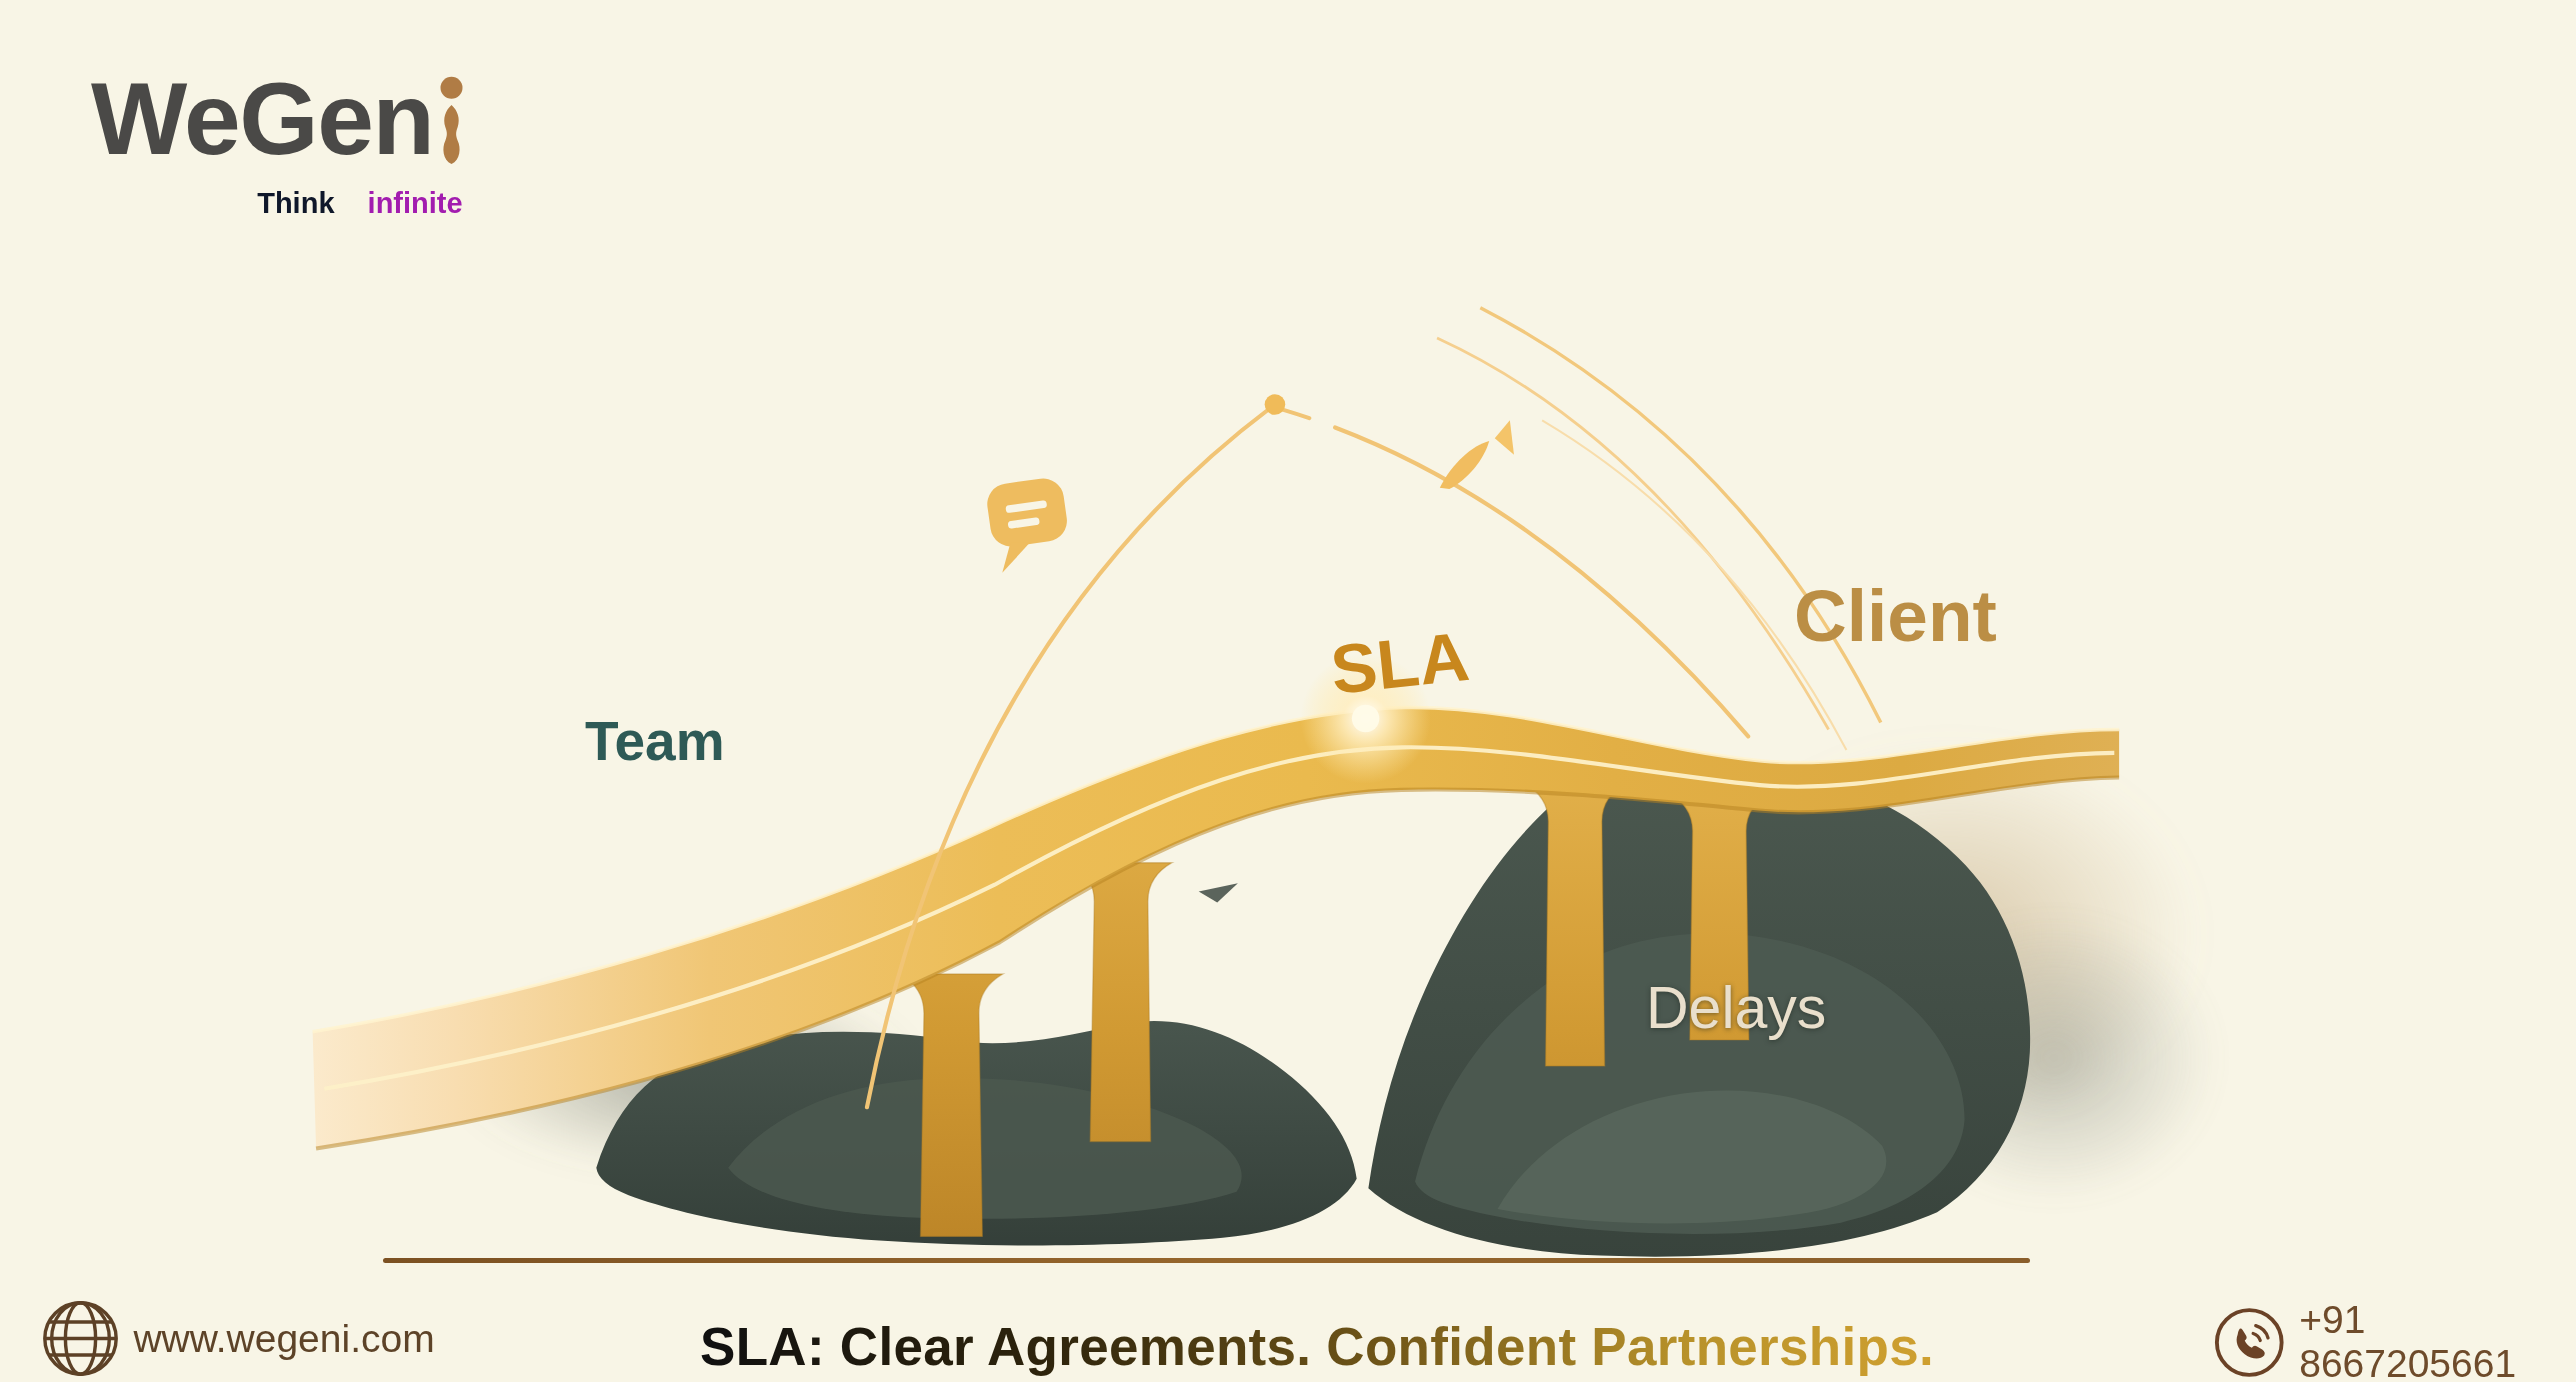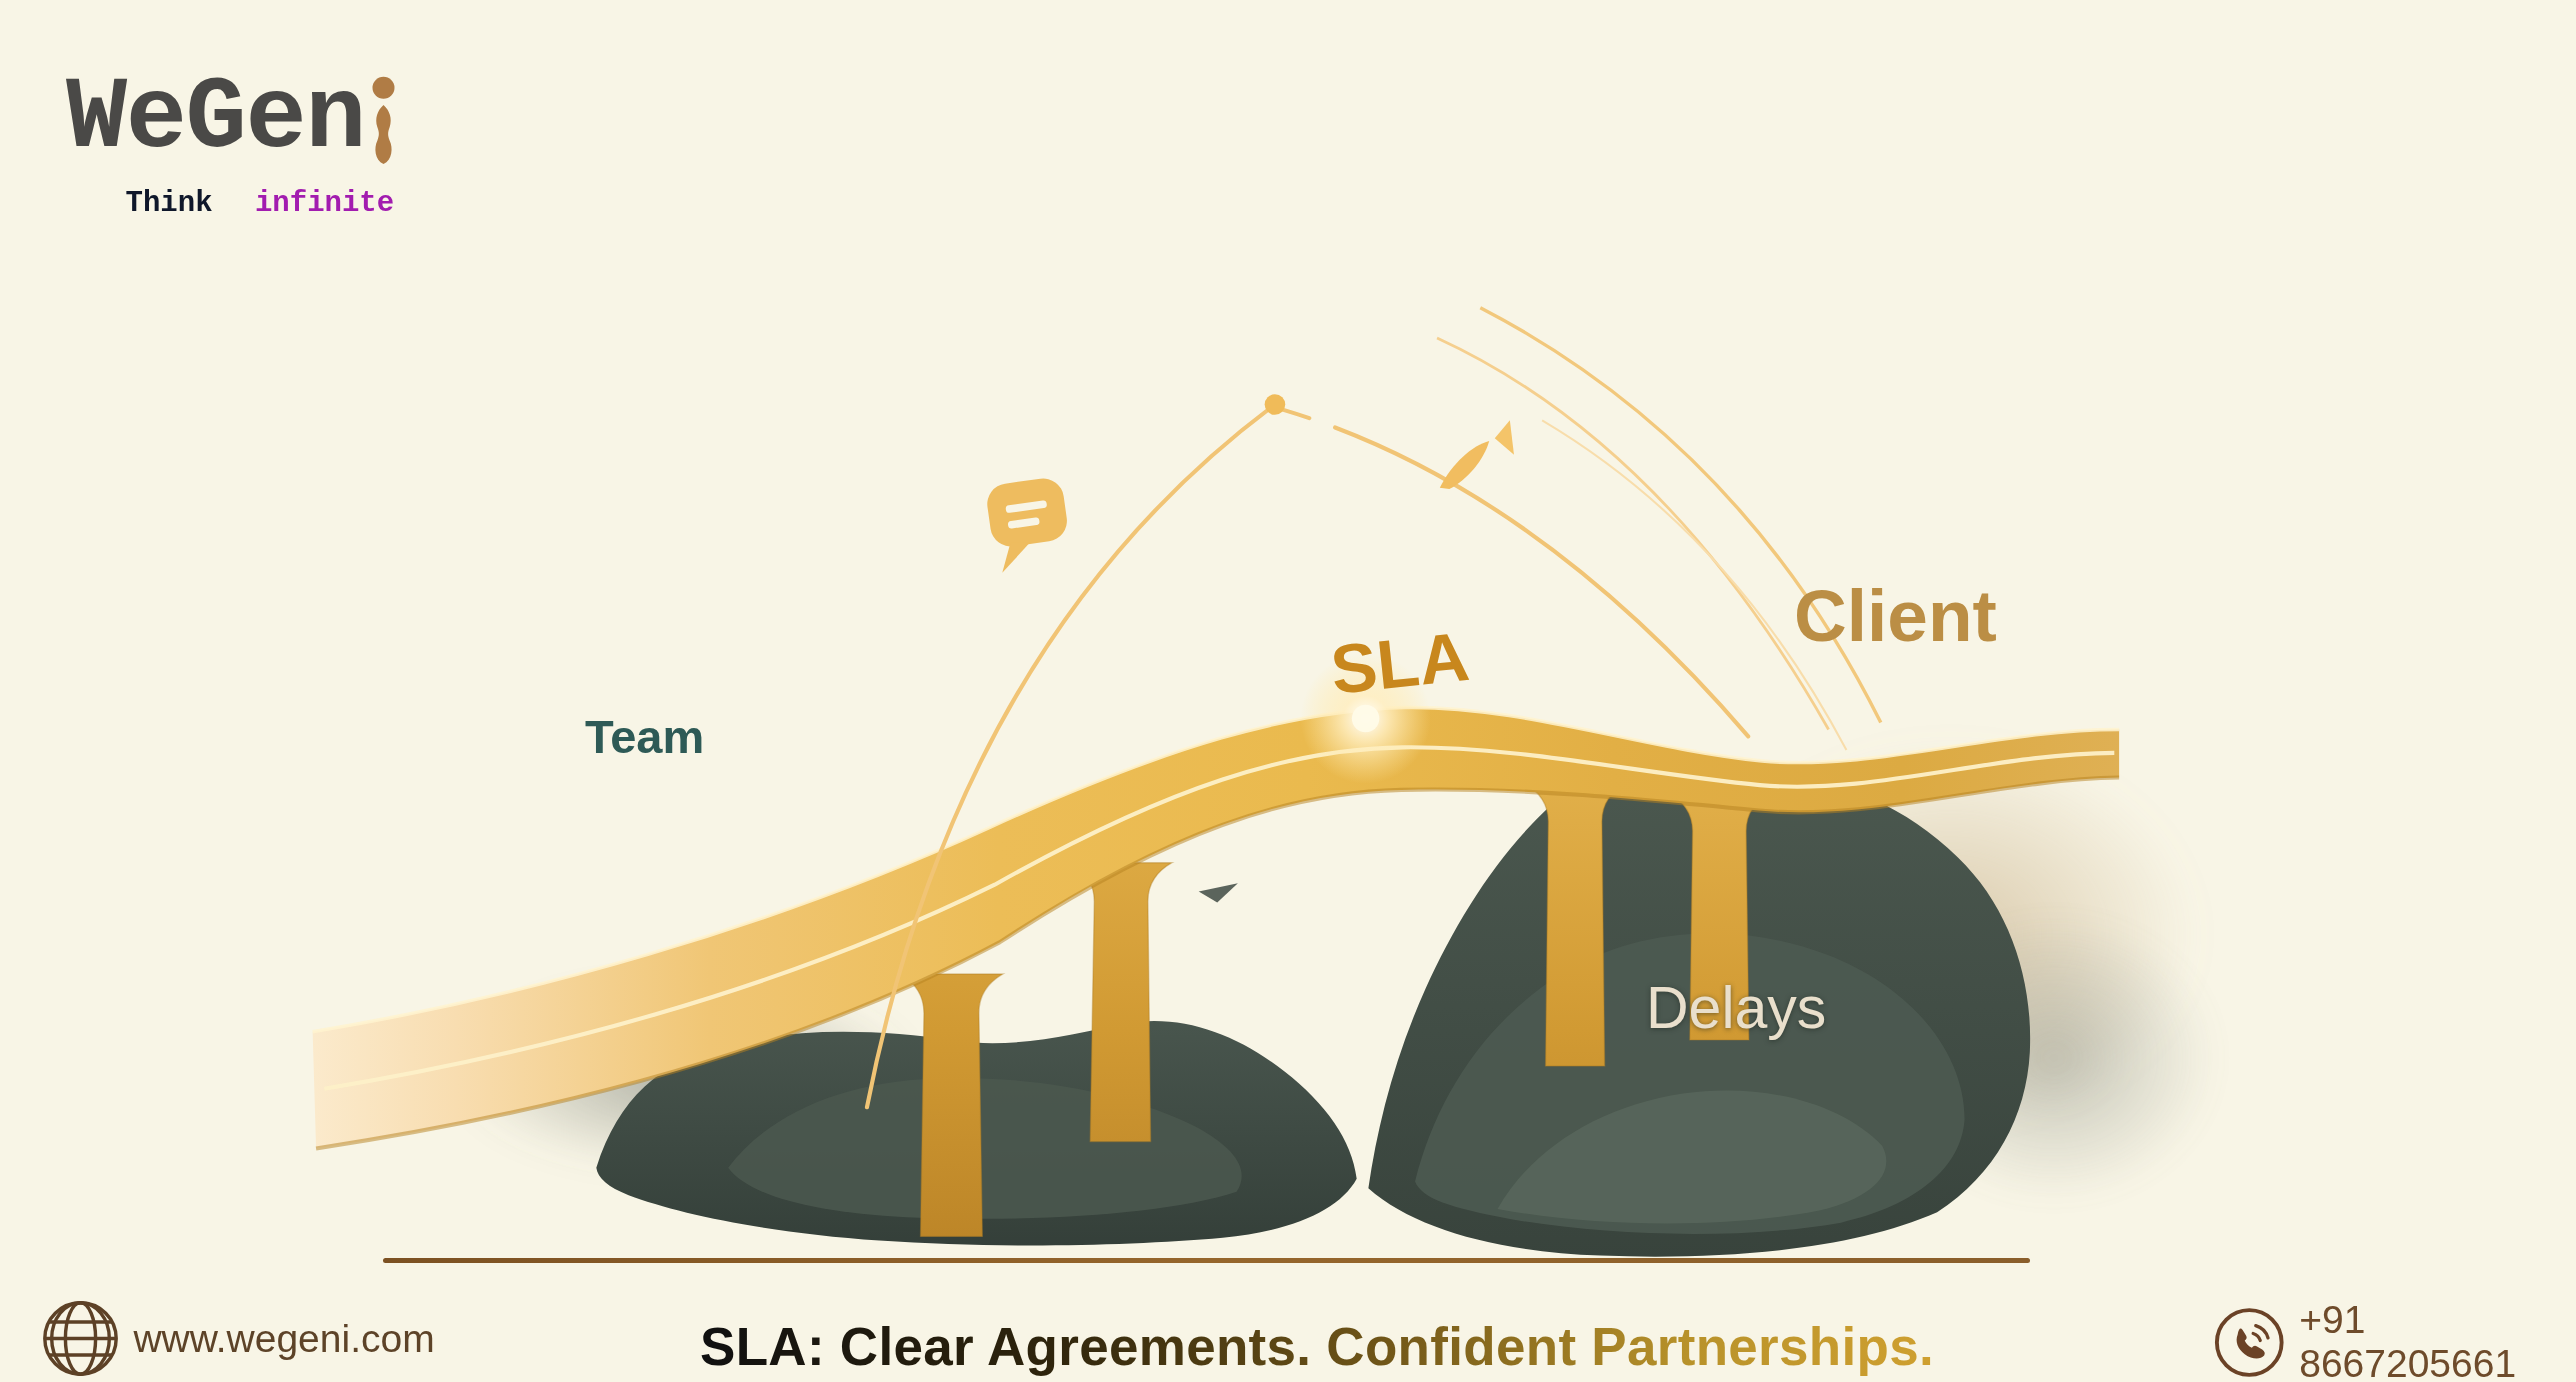--- a/index.html
+++ b/index.html
@@ -3,40 +3,40 @@
 <meta charset="utf-8">
 <style>
   html,body{margin:0;padding:0;background:#f8f5e6;}
   .canvas{
     position:relative;width:2576px;height:1382px;overflow:hidden;
     background:#f8f5e6;font-family:"Liberation Sans",sans-serif;
   }
   .scene{position:absolute;left:0;top:0;width:2576px;height:1382px;}
 
   
-  .logo{position:absolute;left:66px;top:66px;font-family:Liberation Mono, monospace;}
+  .logo{position:absolute;left:91px;top:66px;}
   .logo-row{display:flex;align-items:flex-start;}
   .logo-text{font-size:102px;line-height:1.05;font-weight:bold;color:#4a4947;letter-spacing:-1.4px;}
   .logo-i{margin-left:5.5px;margin-top:9.6px;}
   .logo-tagline{margin-top:1.4px;text-align:right;font-size:29px;font-weight:bold;letter-spacing:0px;padding-right:1.4px;}
   .logo-tagline .t1{color:#0f172a;}
   .logo-tagline .t2{color:#a21caf;margin-left:25px;}
 
   
   .title{
     position:absolute;left:1322px;top:150px;transform:translateX(-50%);
     font-family:"Liberation Serif",serif;font-variant:small-caps;font-weight:bold;
     font-size:132px;line-height:1;letter-spacing:2.1px;white-space:nowrap;
     background:linear-gradient(180deg,#241a07 0%,#3a2c0e 32%,#6d541a 62%,#9a7c26 85%,#b29433 100%);
     -webkit-background-clip:text;background-clip:text;color:transparent;
   }
 
   
   .lbl{position:absolute;white-space:nowrap;}
-  .lbl-team{left:585px;top:709px;font-size:47px;font-weight:600;color:#2e5a56;}
+  .lbl-team{left:585px;top:709px;font-size:55px;font-weight:600;color:#2e5a56;}
   .lbl-client{left:1794px;top:574px;font-size:73px;font-weight:600;color:#bb8e45;}
   .lbl-sla{left:1331px;top:624px;font-size:69px;font-weight:bold;color:#c8871d;transform:rotate(-6deg);}
   .lbl-valley{font-size:59px;font-weight:500;color:#e9dfcc;text-shadow:0 1.4px 5.5px rgba(25,34,28,.55);}
   .lbl-ambiguity{left:927px;top:1116px;}
   .lbl-delays{left:1646px;top:974px;}
 
   
   .divider{position:absolute;left:383px;top:1258px;width:1647px;height:4.8px;border-radius:2.7px;
     background:linear-gradient(90deg,#7c5122,#96662c 50%,#8a5e2b);}
   .footer-item{position:absolute;display:flex;align-items:center;}

